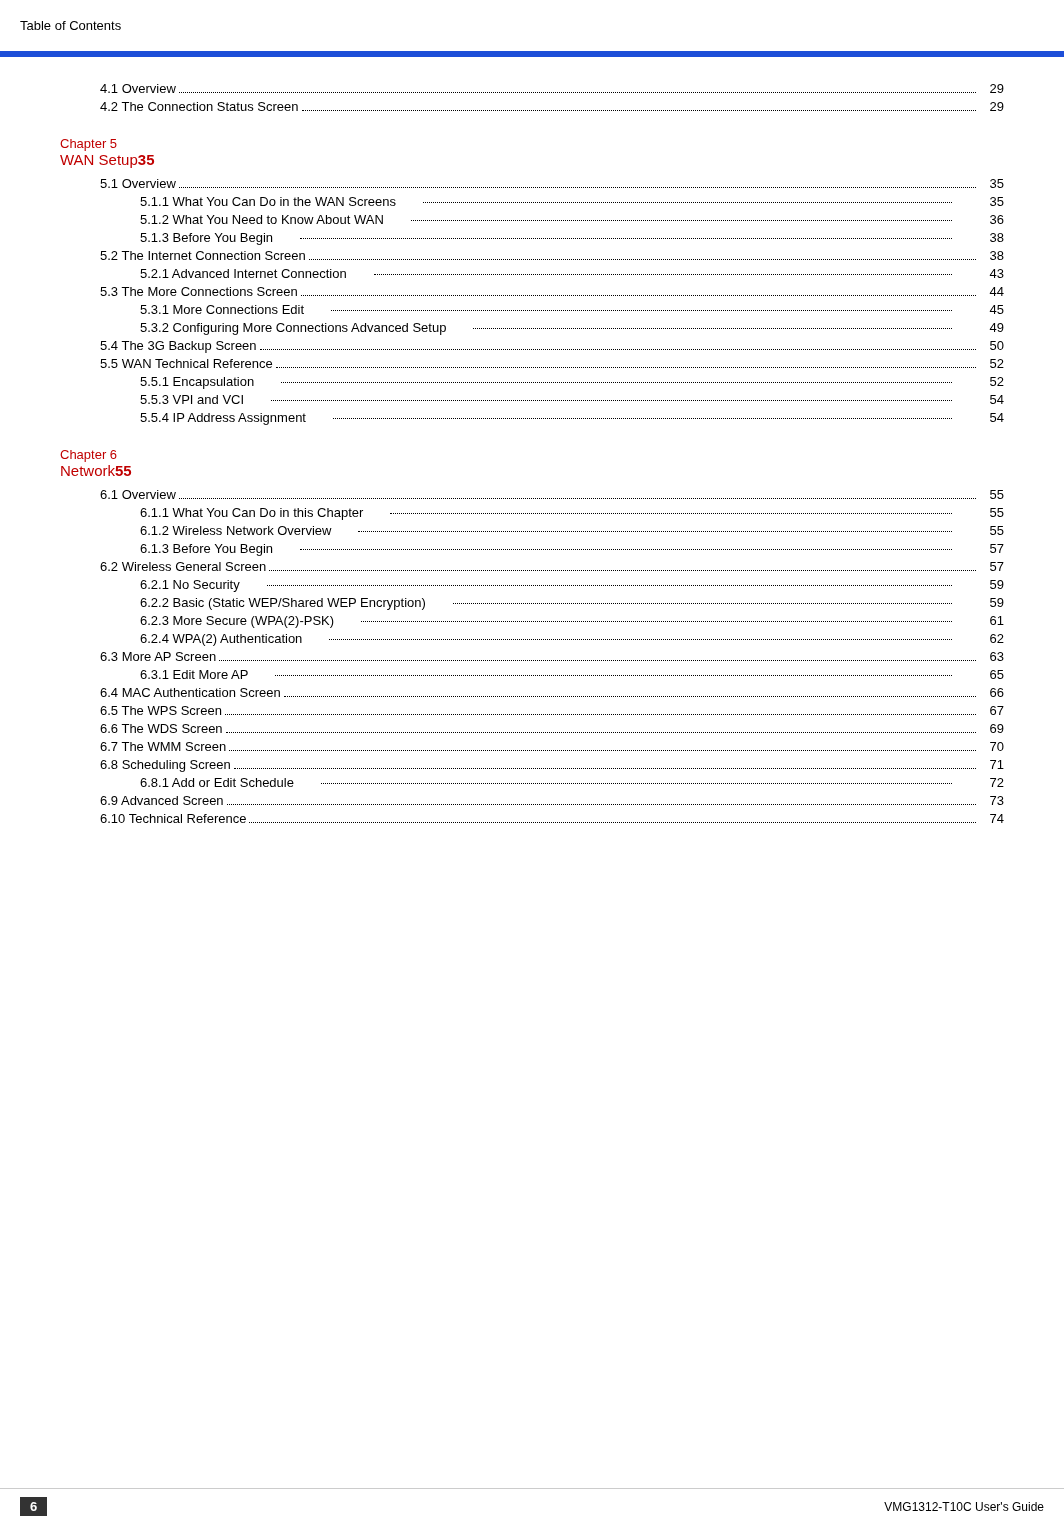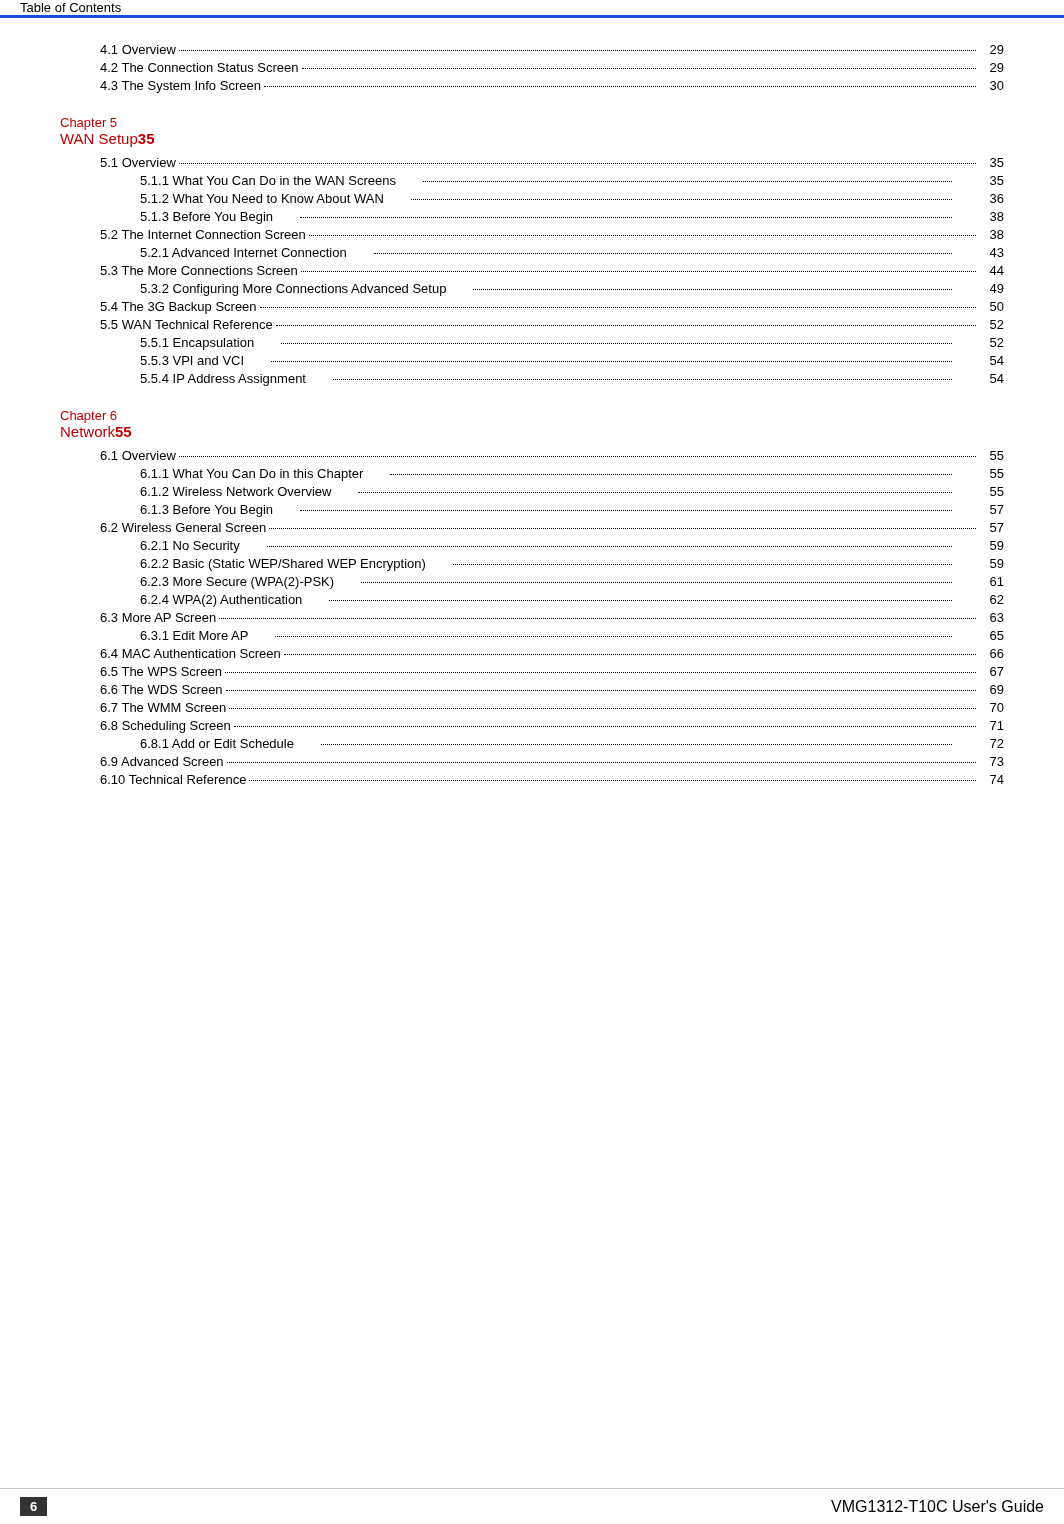--- a/index.html
+++ b/index.html
@@ -6,22 +6,22 @@
     body {
       font-family: Arial, sans-serif;
       font-size: 13px;
       background: #fff;
       color: #000;
       width: 1064px;
       min-height: 1524px;
       position: relative;
     }
     .page-header {
-      border-bottom: 3px solid #1d4ed8;
-      padding: 0 20px;
+      border-bottom: 6px solid #1d4ed8;
+      padding: 18px 20px;
       font-size: 13px;
       color: #000;
     }
     .content {
       padding: 20px 60px 80px 60px;
     }
     .toc-entry {
       display: flex;
       align-items: baseline;
       margin-bottom: 3px;
@@ -36,21 +36,21 @@
       top: -3px;
     }
     .toc-entry .page-num {
       min-width: 25px;
       text-align: right;
       color: #000;
     }
     .toc-entry .label {
       white-space: nowrap;
     }
-    .indent-1 { margin-left: 40px; }
+    .indent-1 { margin-left: 40px; align-items: flex-end; }
     .indent-2 { margin-left: 80px; gap: 24px; }
 
     
     .chapter-block {
       margin-top: 22px;
       margin-bottom: 2px;
     }
     .chapter-line {
       display: flex;
       align-items: flex-end;
@@ -83,21 +83,21 @@
       border-top: 1px solid #ccc;
     }
     .footer-page-num {
       background: #333;
       color: #fff;
       padding: 2px 10px;
       font-size: 13px;
       font-weight: bold;
     }
     .footer-doc-title {
-      font-size: 16px;
+      font-size: 12px;
       color: #000;
     }
 
     .entries-section {
       margin-top: 4px;
     }
   </style>
 </head>
 <body>
 
@@ -111,25 +111,20 @@
     <div class="toc-entry indent-1">
       <span class="label">4.1 Overview</span>
       <span class="dots"></span>
       <span class="page-num">29</span>
     </div>
     <div class="toc-entry indent-1">
       <span class="label">4.2 The Connection Status Screen</span>
       <span class="dots"></span>
       <span class="page-num">29</span>
     </div>
-    <div class="toc-entry indent-1">
-      <span class="label">4.3 The System Info Screen</span>
-      <span class="dots"></span>
-      <span class="page-num">30</span>
-    </div>
   </div>
 
   <div class="chapter-block">
     <div class="chapter-line">
       <span class="chapter-label">Chapter   5</span>
     </div>
     <div class="chapter-title-line">
       <span class="chapter-title">WAN Setup</span>
       <span class="dots"></span>
       <span class="page-num" style="color:#c00000;font-size:15px;font-weight:bold;">35</span>
@@ -164,20 +159,25 @@
           <span class="label">5.2.1 Advanced Internet Connection</span>
           <span class="dots"></span>
           <span class="page-num">43</span>
         </div>
         <div class="toc-entry indent-1">
           <span class="label">5.3 The More Connections Screen</span>
           <span class="dots"></span>
           <span class="page-num">44</span>
         </div>
         <div class="toc-entry indent-2">
+          <span class="label">5.3.1 More Connections Edit</span>
+          <span class="dots"></span>
+          <span class="page-num">45</span>
+        </div>
+        <div class="toc-entry indent-2">
           <span class="label">5.3.2 Configuring More Connections Advanced Setup</span>
           <span class="dots"></span>
           <span class="page-num">49</span>
         </div>
         <div class="toc-entry indent-1">
           <span class="label">5.4 The 3G Backup Screen</span>
           <span class="dots"></span>
           <span class="page-num">50</span>
         </div>
         <div class="toc-entry indent-1">

